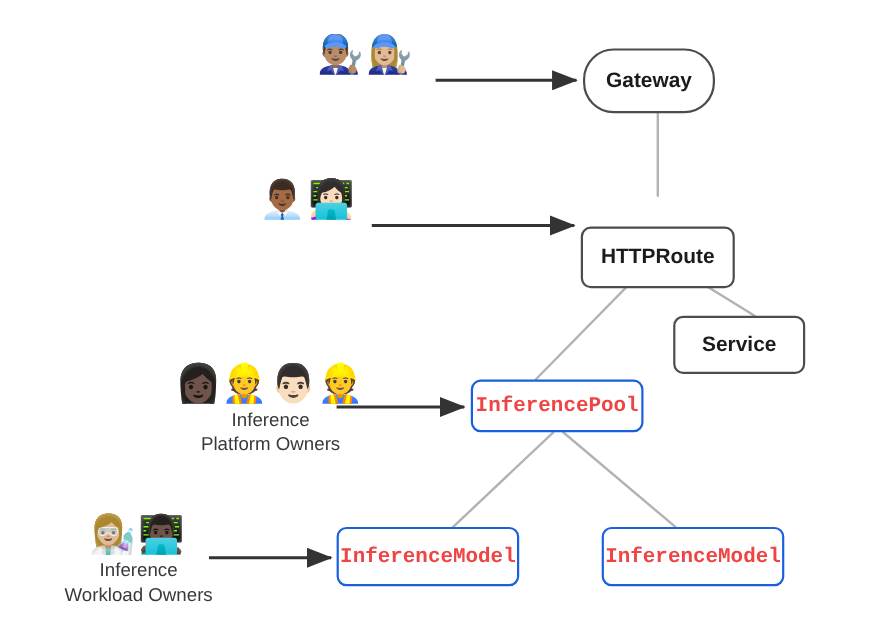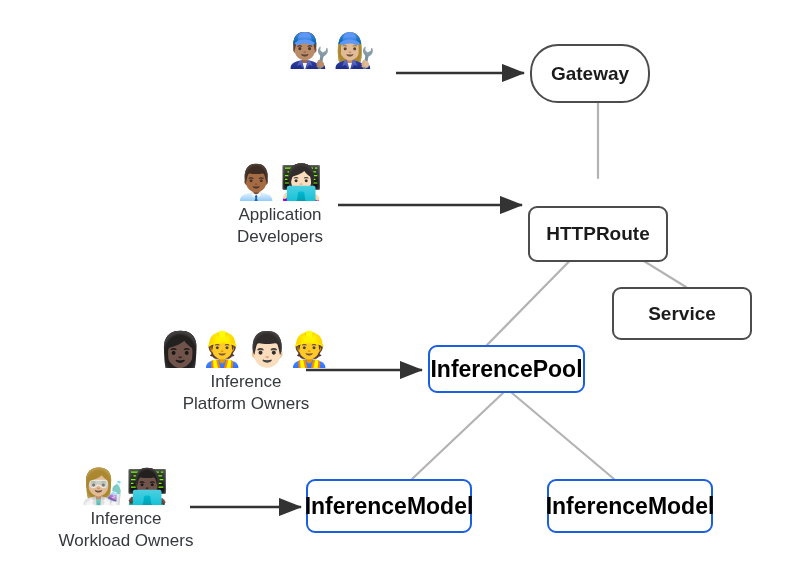--- a/index.html
+++ b/index.html
@@ -61,22 +61,23 @@
     font-weight: bold;
     text-align: center;
   }
   .node-dark {
     border: 2px solid #4c4c4c;
     color: #1b1b1b;
     font-size: 19px;
   }
   .node-blue {
     border: 2.5px solid #1a5fe0;
-    color: #000000;
-    font-size: 23px;
+    color: #ef4444;
+    font-size: 19px;
+    font-family: Liberation Mono, monospace;
   }
 </style>
 </head>
 <body>
 
 <div id="canvas">
 
   <svg id="edges" viewBox="0 0 800 572" xmlns="http://www.w3.org/2000/svg">
     <defs>
       <marker id="arrowhead" markerWidth="9" markerHeight="7" refX="8.5" refY="3.5" orient="auto" markerUnits="strokeWidth">
@@ -99,22 +100,20 @@
       <line x1="190" y1="507" x2="301" y2="507"></line>
     </g>
   </svg>
 
   <div class="persona" style="left:223px; top:30px;">
     <div class="persona-emojis">👨🏽‍🔧👩🏼‍🔧</div>
   </div>
 
   <div class="persona" style="left:170px; top:162px;">
     <div class="persona-emojis">👨🏾‍💼👩🏻‍💻</div>
-    <div class="persona-label">Application
-Developers</div>
   </div>
 
   <div class="persona" style="left:136px; top:329px;">
     <div class="persona-emojis">👩🏿‍👷👨🏻‍👷</div>
     <div class="persona-label">Inference
 Platform Owners</div>
   </div>
 
   <div class="persona" style="left:16px; top:466px;">
     <div class="persona-emojis">👩🏼‍🔬👨🏿‍💻</div>
@@ -123,21 +122,21 @@
   </div>
 
   <div class="node node-dark" style="left:530px; top:44px; width:120px; height:59px;border-radius:28px;">
     <span>Gateway</span>
   </div>
 
   <div class="node node-dark" style="left:528px; top:178px; width:140px; height:56px;margin-top:28px;">
     <span>HTTPRoute</span>
   </div>
 
-  <div class="node node-dark" style="left:612px; top:287px; width:140px; height:53px;">
+  <div class="node node-dark" style="left:612px; top:287px; width:120px; height:53px;">
     <span>Service</span>
   </div>
 
   <div class="node node-blue" style="left:428px; top:345px; width:157px; height:48px;">
     <span>InferencePool</span>
   </div>
 
   <div class="node node-blue" style="left:306px; top:479px; width:166px; height:54px;">
     <span>InferenceModel</span>
   </div>

